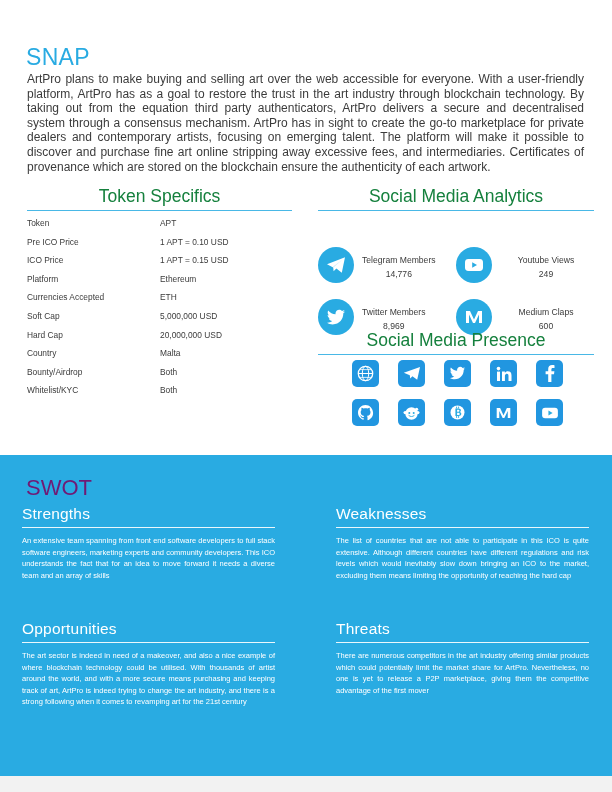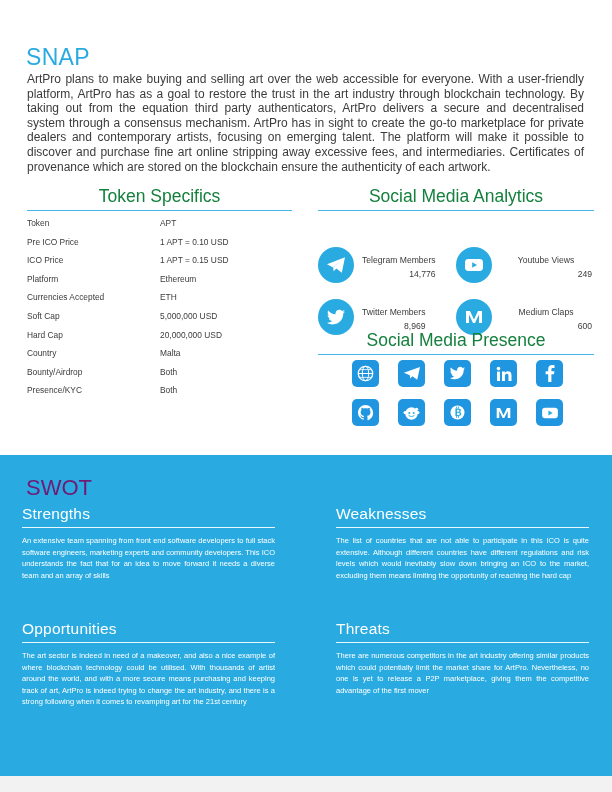--- a/index.html
+++ b/index.html
@@ -61,21 +61,21 @@
   .an-row { display: flex; margin-bottom: 16px; }
   .an-cell { width: 138px; display: flex; align-items: center; }
   .an-ico {
     width: 36px; height: 36px; border-radius: 50%;
     background: #29abe2; display: flex; align-items: center; justify-content: center;
     flex: 0 0 36px; margin-right: 8px;
   }
   .an-ico svg { display:block; }
   .an-txt { text-align: left; }
   .an-label { font-size: 8.6px; color: #3b3b3b; line-height: 12px; }
-  .an-val { font-size: 8.6px; color: #3b3b3b; line-height: 15px; text-align:right; }
+  .an-val { font-size: 8.6px; color: #3b3b3b; line-height: 15px; text-align:center; }
   .an-cell.right .an-txt { text-align: center; width: 92px; }
 
   
   .presence { position: absolute; left: 352px; top: 360px; width: 220px; }
   .pres-row { display: flex; gap: 19px; margin-bottom: 12px; }
   .pres-ico {
     width: 27px; height: 27px; border-radius: 5px;
     display: flex; align-items: center; justify-content: center;
     background: #2196e0;
   }
@@ -165,21 +165,21 @@
       </div>
       <div class="row">
         <span class="k">Country</span>
         <span class="v">Malta</span>
       </div>
       <div class="row">
         <span class="k">Bounty/Airdrop</span>
         <span class="v">Both</span>
       </div>
       <div class="row">
-        <span class="k">Presence/KYC</span>
+        <span class="k">Whitelist/KYC</span>
         <span class="v">Both</span>
       </div>
     </div>
 
     <div class="analytics">
       <div class="an-row">
         <div class="an-cell">
           <span class="an-ico">
             <svg width="20" height="18" viewBox="0 0 20 18">
                 <path d="M1 8.2 L19 1.2 L15.8 16.8 L10.4 12.4 L7.6 15.2 L7.2 11.4 Z" fill="#fff"></path>

